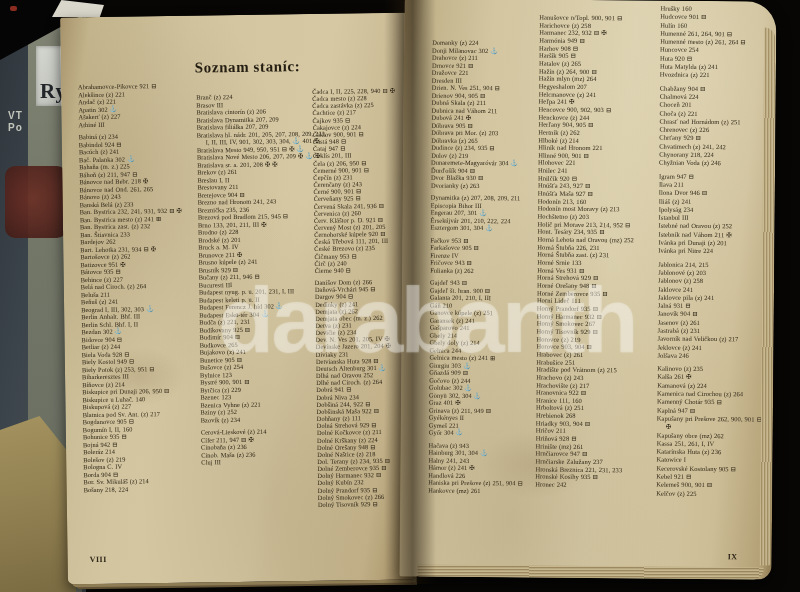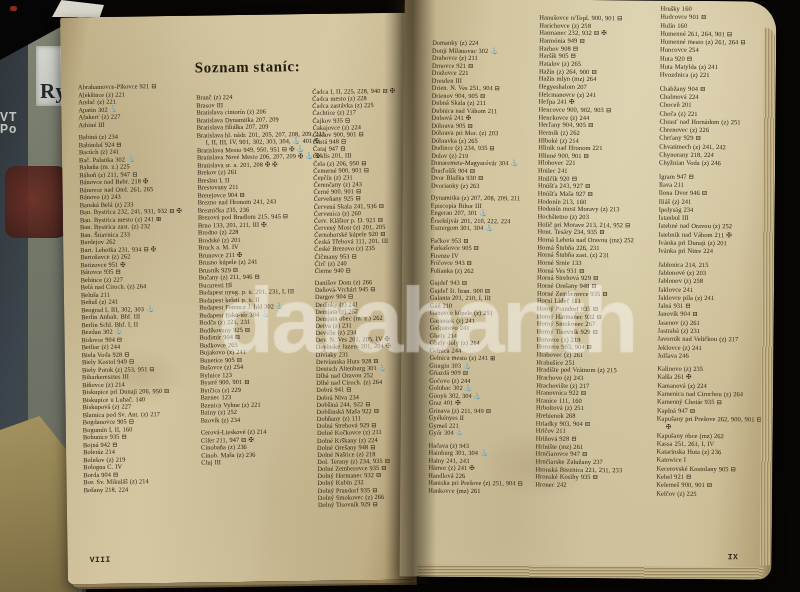--- a/index.html
+++ b/index.html
@@ -12,21 +12,21 @@
          background:linear-gradient(180deg,#818574 0%,#747868 35%,#6d7164 70%,#5f6357 100%);}
   .cover-corner-black{position:absolute;left:0;top:0;width:110px;height:60px;background:#050505;
          clip-path:polygon(0 0,100% 0,0 100%);}
   .white-sliver{position:absolute;left:52px;top:0;width:52px;height:17px;background:#d9d6cb;
          clip-path:polygon(0 100%,18% 0,100% 30%,92% 100%);}
   .red-speck{position:absolute;left:10px;top:6px;width:7px;height:5px;background:#8a2c20;border-radius:2px;}
   .spine-label{position:absolute;left:36px;top:46px;width:47px;height:60px;
          background:linear-gradient(160deg,#d3d5cf,#bfc2ba);box-shadow:inset 0 0 4px #8d9088;
          display:flex;align-items:flex-end;}
   .spine-label span{font-weight:bold;font-size:21px;color:#23262b;padding:0 0 2px 4px;letter-spacing:1px;}
-  .spine-small{position:absolute;left:0;width:30px;color:#c3c6bb;font-size:12px;font-weight:bold;
+  .spine-small{position:absolute;left:8px;width:30px;color:#c3c6bb;font-size:10px;font-weight:bold;
          font-family:"Liberation Sans",sans-serif;letter-spacing:1px;}
   .maroon-patch{position:absolute;left:5px;top:166px;width:62px;height:72px;border-radius:10px;
          background:radial-gradient(ellipse at 45% 45%,#6b2f25 0%,#54241d 55%,#3c1a15 100%);opacity:.92;}
   .flap{position:absolute;left:0;top:416px;width:76px;height:176px;background:linear-gradient(170deg,#a4935f,#8d7c4e 60%,#7a6b42);
          clip-path:polygon(0 8%,52% 0,100% 26%,100% 100%,0 100%);}
   
   .page{position:absolute;color:#2e2617;}
   #left-page{left:64px;top:15px;width:346px;height:567px;transform:rotate(-0.8deg);
       background:
         radial-gradient(ellipse at 18% 30%,rgba(120,95,55,.18),rgba(0,0,0,0) 40%),
@@ -48,21 +48,21 @@
   .edge-stack-bottom{position:absolute;left:18px;right:8px;bottom:0;height:12px;border-radius:0 0 10px 2px;
       background:repeating-linear-gradient(to bottom,#c6b78f 0 1px,#97835a 1px 2px,#b5a57c 2px 3px);opacity:.9;}
   
   .page-title{position:absolute;font-weight:bold;font-size:15px;letter-spacing:.6px;color:#241d12;}
   .col{position:absolute;font-size:6.4px;line-height:7.5px;letter-spacing:.05px;}
   .col .entry{padding-left:9px;text-indent:-9px;word-spacing:.3px;}
   .col .gap{height:5px;}
   .col-c{line-height:7.15px;}
   .col-e{line-height:7.65px;font-size:6.5px;}
   .col-f{line-height:8.3px;font-size:6.5px;}
-  .page-num{position:absolute;font-size:8px;font-weight:bold;color:#2e2617;letter-spacing:.5px;font-family:Liberation Mono, monospace;}
+  .page-num{position:absolute;font-size:8px;font-weight:bold;color:#2e2617;letter-spacing:.5px;}
   
   .watermark{position:absolute;left:218px;top:268px;width:430px;z-index:9;pointer-events:none;
       font-family:"Liberation Sans","DejaVu Sans",sans-serif;font-weight:bold;font-size:92px;
       color:rgba(255,255,255,.26);letter-spacing:-3px;text-shadow:0 0 2px rgba(255,255,255,.25);}
   .stain{position:absolute;border-radius:50%;pointer-events:none;}
 </style>
 </head>
 <body>
 
 <div id="stage">

